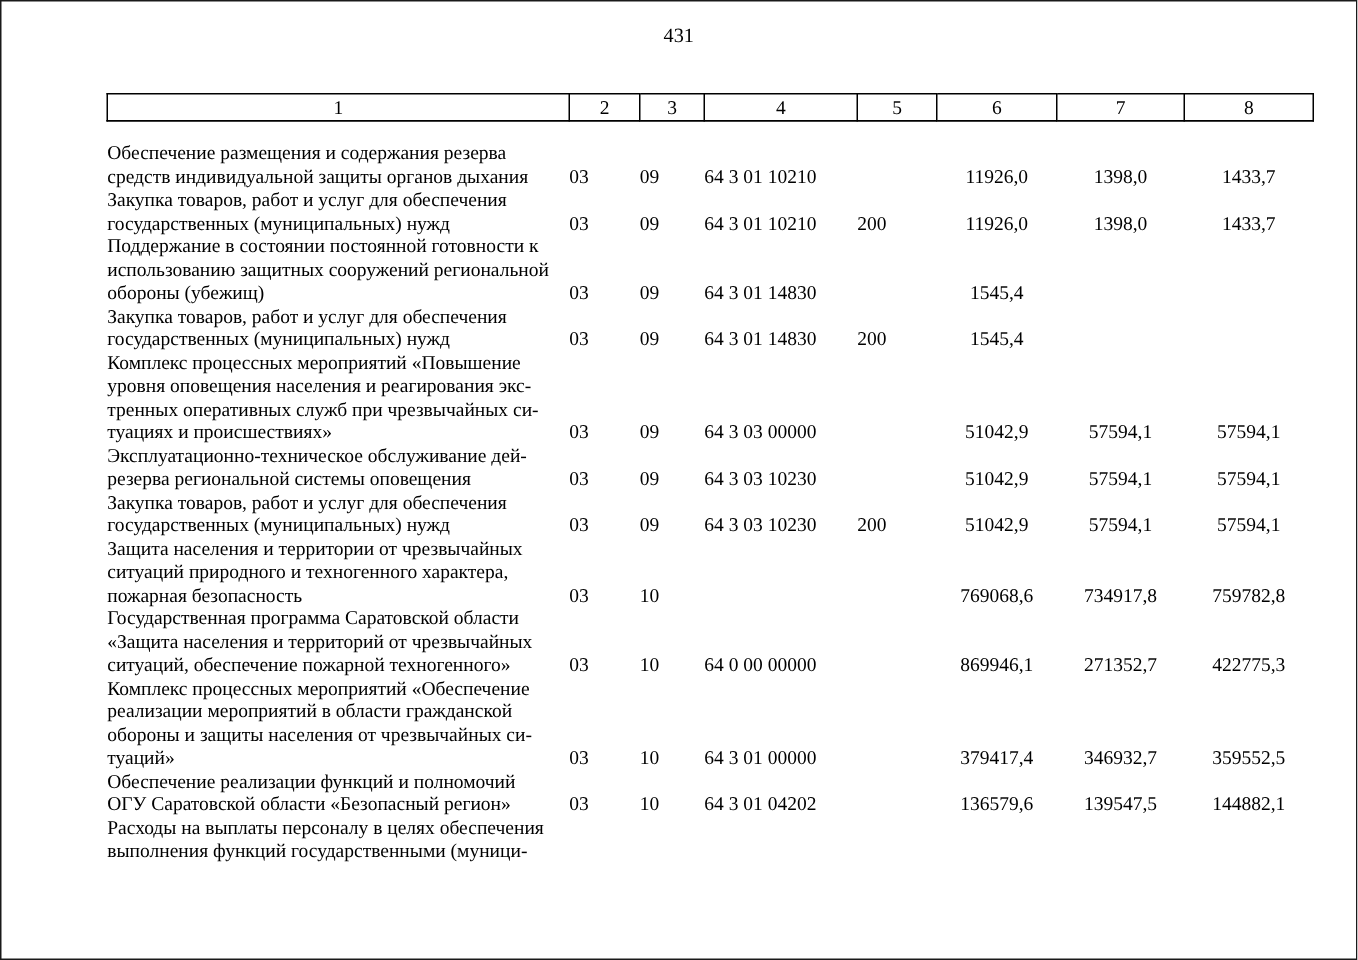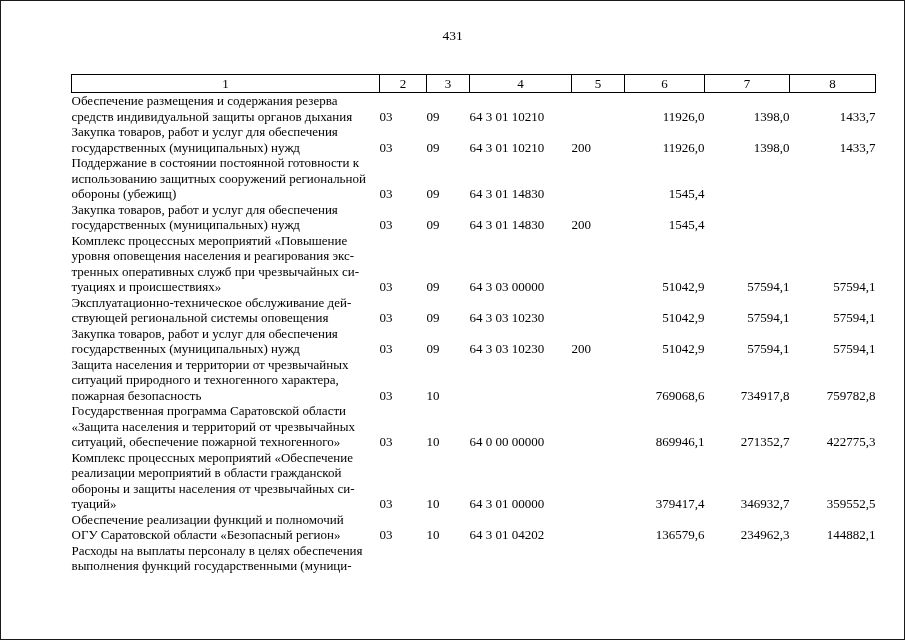--- a/index.html
+++ b/index.html
@@ -4,40 +4,40 @@
 <style>
   html,body{margin:0;padding:0;}
   body{
     width:905px;height:640px;position:relative;background:#ffffff;
     font-family:"Liberation Serif", serif;color:#000;overflow:hidden;
   }
   .page-frame{
     position:absolute;inset:0;border:1px solid #1a1a1a;pointer-events:none;
   }
   .page-number{
-    text-align:center;margin-top:28px;font-size:13.5px;line-height:16px;
+    text-align:center;margin-top:16px;font-size:13.5px;line-height:16px;
   }
   table.budget{
     border-collapse:collapse;table-layout:fixed;
     margin:30px 0 0 71px;width:804px;font-size:13px;
   }
   table.budget thead td{
     border:1px solid #000;text-align:center;padding:0;height:17px;
     font-size:13px;line-height:16px;
   }
   table.budget tbody td{
     padding:0;vertical-align:bottom;line-height:15.5px;
   }
   td.name{
     vertical-align:top;text-align:justify;white-space:pre-line;
     padding-left:10px;padding-right:3px;
   }
   td.center{text-align:left;}
-  td.num{text-align:right;padding-right:5px;}
-  tbody tr:first-child td{padding-top:0;}
+  td.num{text-align:center;padding-right:5px;}
+  tbody tr:first-child td{padding-top:13px;}
 </style>
 </head>
 <body>
 
 <div class="page-frame"></div>
 
 <div class="page-number">431</div>
 
 <table class="budget">
   <colgroup>
@@ -116,21 +116,21 @@
         <td class="center">03</td>
         <td class="center">09</td>
         <td class="center">64 3 03 00000</td>
         <td class="center"></td>
         <td class="num">51042,9</td>
         <td class="num">57594,1</td>
         <td class="num">57594,1</td>
       </tr>
       <tr>
         <td class="name">Эксплуатационно-техническое обслуживание дей-
-ствующей региональной системы оповещения</td>
+резерва региональной системы оповещения</td>
         <td class="center">03</td>
         <td class="center">09</td>
         <td class="center">64 3 03 10230</td>
         <td class="center"></td>
         <td class="num">51042,9</td>
         <td class="num">57594,1</td>
         <td class="num">57594,1</td>
       </tr>
       <tr>
         <td class="name">Закупка товаров, работ и услуг для обеспечения
@@ -181,21 +181,21 @@
         <td class="num">359552,5</td>
       </tr>
       <tr>
         <td class="name">Обеспечение реализации функций и полномочий
 ОГУ Саратовской области «Безопасный регион»</td>
         <td class="center">03</td>
         <td class="center">10</td>
         <td class="center">64 3 01 04202</td>
         <td class="center"></td>
         <td class="num">136579,6</td>
-        <td class="num">234962,3</td>
+        <td class="num">139547,5</td>
         <td class="num">144882,1</td>
       </tr>
       <tr>
         <td class="name">Расходы на выплаты персоналу в целях обеспечения
 выполнения функций государственными (муници-</td>
         <td class="center"></td>
         <td class="center"></td>
         <td class="center"></td>
         <td class="center"></td>
         <td class="num"></td>

